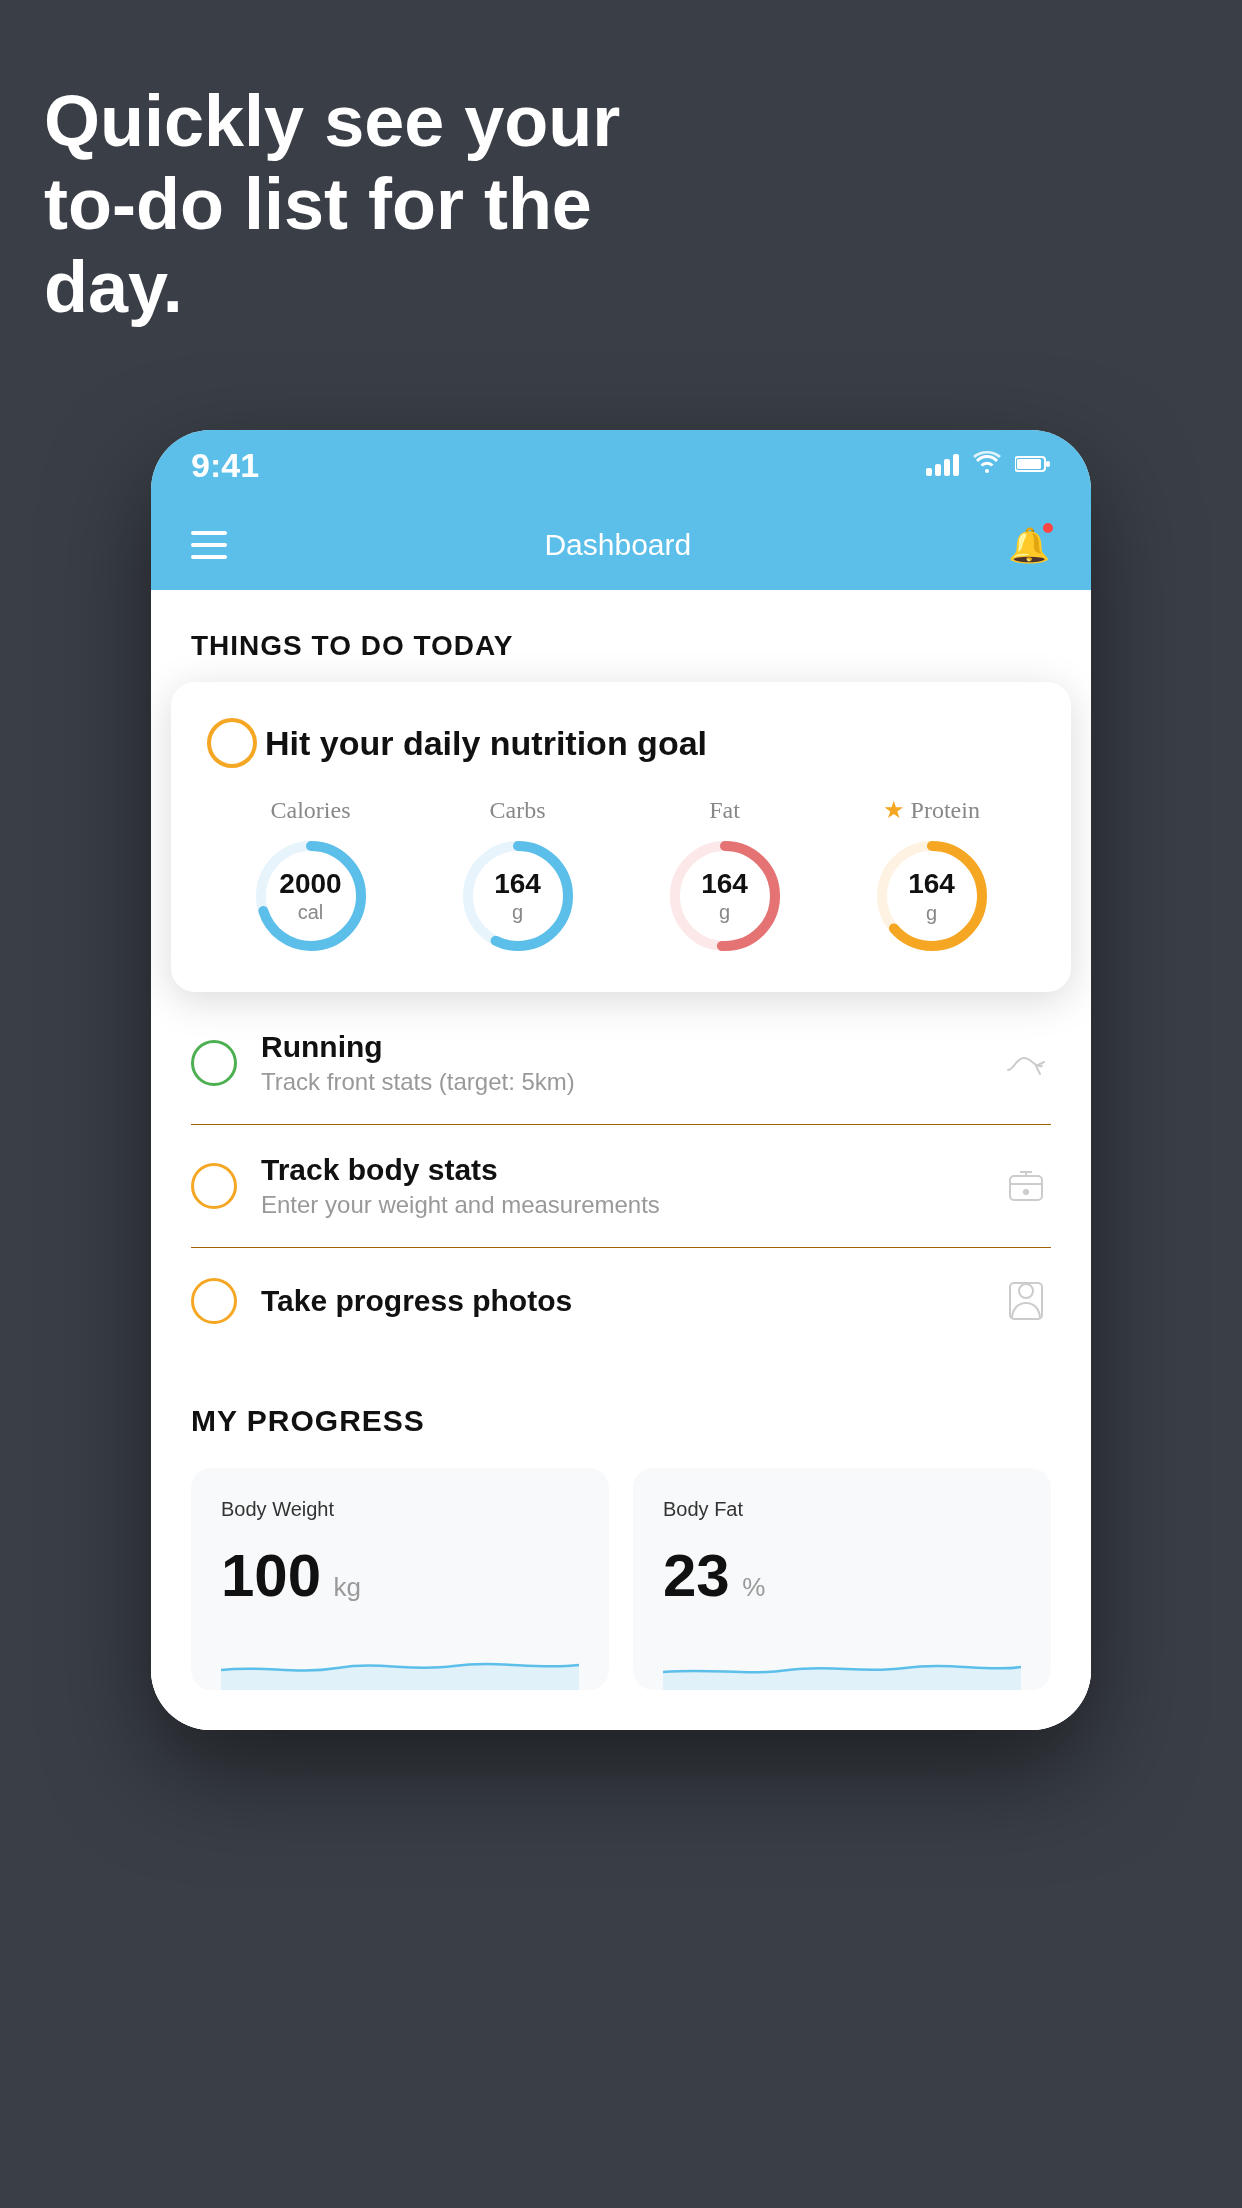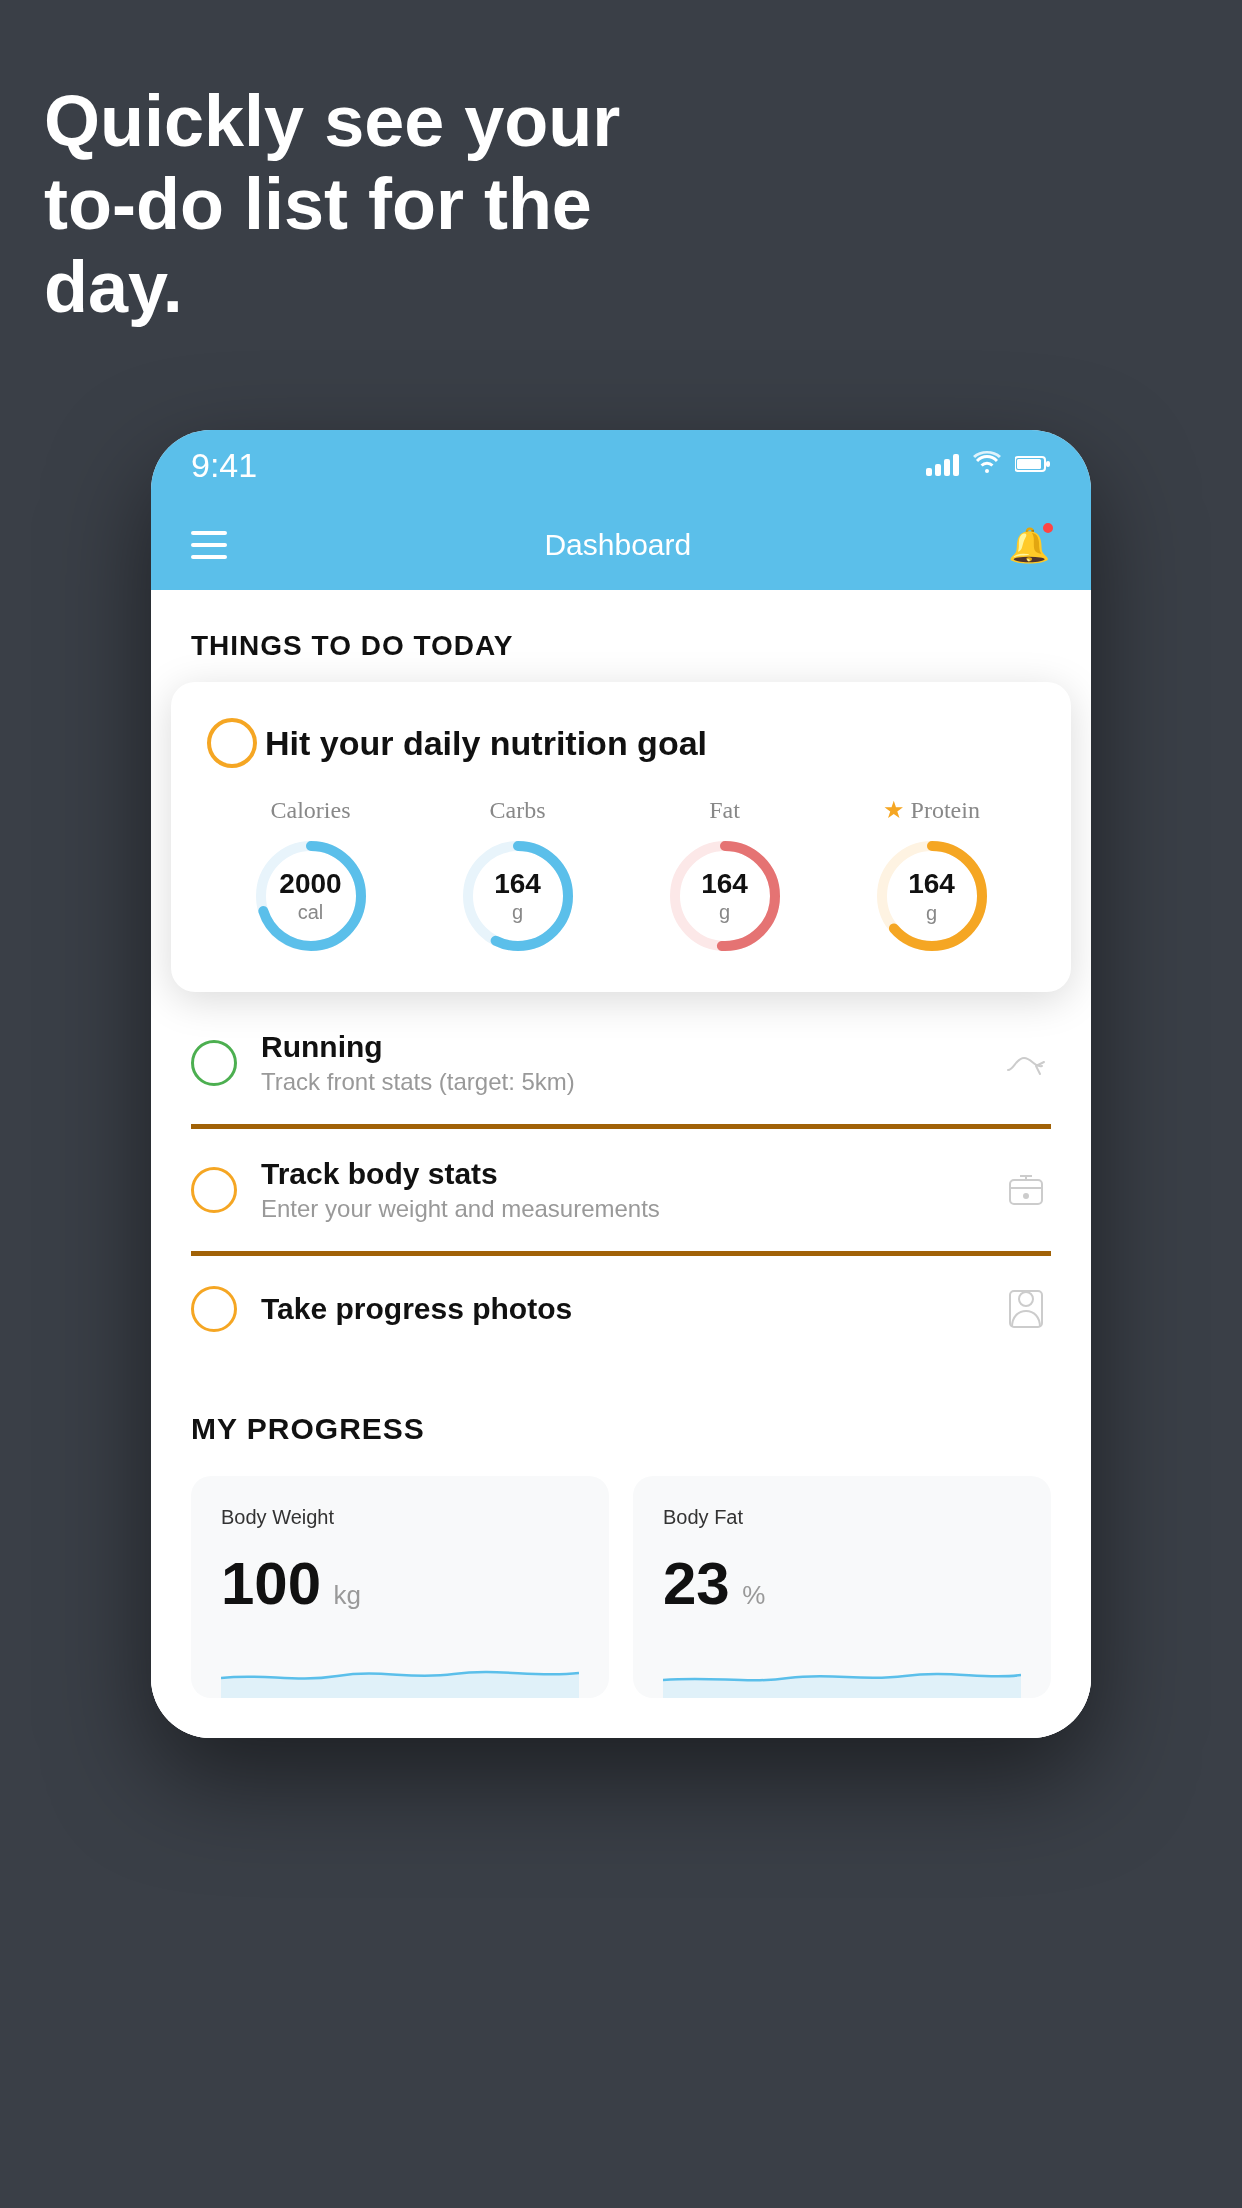--- a/index.html
+++ b/index.html
@@ -43,21 +43,21 @@
       background: #5bbfea;
       height: 70px;
       display: flex;
       align-items: center;
       justify-content: space-between;
       padding: 0 40px;
     }
     .status-time {
       color: #fff;
       font-size: 34px;
-      font-weight: 400;
+      font-weight: 700;
     }
     .status-icons {
       display: flex;
       align-items: center;
       gap: 14px;
     }
     .signal-bars {
       display: flex;
       align-items: flex-end;
       gap: 3px;
@@ -214,21 +214,21 @@
     }
 
     
     .todo-list {
       padding: 0 40px;
     }
     .todo-item {
       display: flex;
       align-items: center;
       padding: 28px 0;
-      border-bottom: 5px solid #a16207;
+      border-bottom: 1px solid #a16207;
       gap: 24px;
     }
     .todo-circle {
       width: 46px;
       height: 46px;
       border-radius: 50%;
       border: 3px solid #4caf50;
       flex-shrink: 0;
     }
     .todo-circle.yellow {

